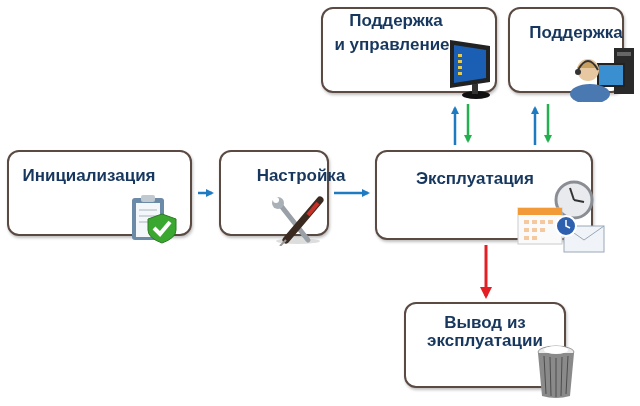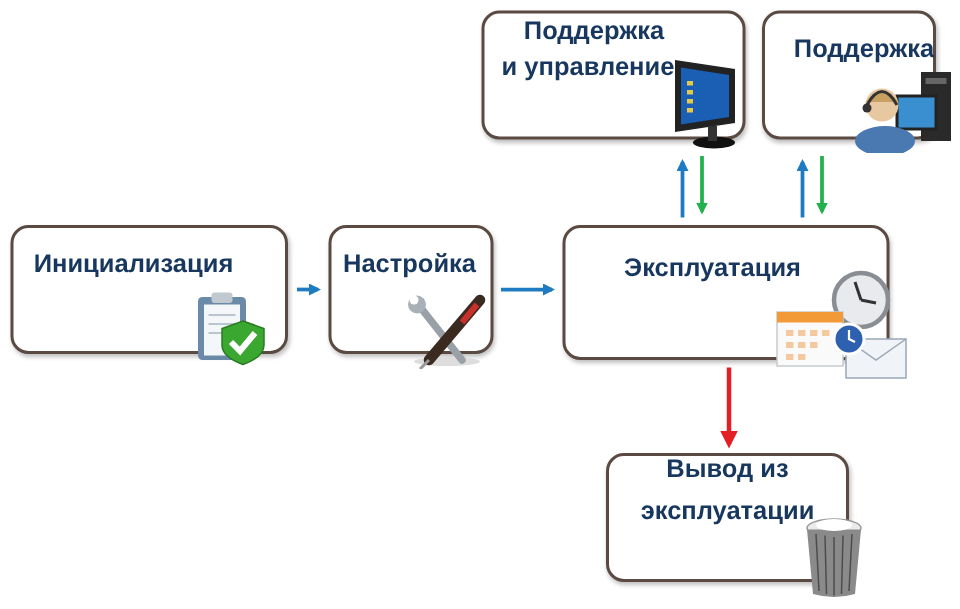--- a/index.html
+++ b/index.html
@@ -15,34 +15,34 @@
   svg.arrows { position:absolute; left:0; top:0; }
   .icon { position:absolute; }
 </style>
 </head>
 <body>
 
 <div class="box" style="left:7px;top:150px;width:185px;height:86px;"></div>
 <div class="label" style="left:14px;top:165px;width:150px;">Инициализация</div>
 
 <div class="box" style="left:219px;top:150px;width:110px;height:86px;"></div>
-<div class="label" style="left:222px;top:165px;width:102px;">Настройка</div>
+<div class="label" style="left:222px;top:165px;width:102px;padding-left:28px;">Настройка</div>
 
 <div class="box" style="left:375px;top:150px;width:218px;height:90px;"></div>
 <div class="label" style="left:390px;top:168px;width:170px;">Эксплуатация</div>
 
 <div class="box" style="left:321px;top:7px;width:176px;height:86px;"></div>
 <div class="label" style="left:326px;top:10px;width:140px;">Поддержка</div>
 <div class="label" style="left:322px;top:34px;width:140px;">и управление</div>
 
 <div class="box" style="left:508px;top:7px;width:116px;height:86px;"></div>
 <div class="label" style="left:510px;top:22px;width:132px;">Поддержка</div>
 
 <div class="box" style="left:404px;top:302px;width:162px;height:86px;"></div>
-<div class="label" style="left:410px;top:302px;width:150px;">Вывод из</div>
+<div class="label" style="left:410px;top:312px;width:150px;">Вывод из</div>
 <div class="label" style="left:410px;top:330px;width:150px;text-align:center;">эксплуатации</div>
 
 <svg class="arrows" width="640" height="406">
   <defs>
     <marker id="hb" markerWidth="8" markerHeight="8" refX="6" refY="4" orient="auto" markerUnits="userSpaceOnUse">
         <path d="M0,0 L8,4 L0,8 z" fill="#1f7bc1"></path>
       </marker>
     <marker id="hg" markerWidth="8" markerHeight="8" refX="6" refY="4" orient="auto" markerUnits="userSpaceOnUse">
         <path d="M0,0 L8,4 L0,8 z" fill="#22b14c"></path>
       </marker>

